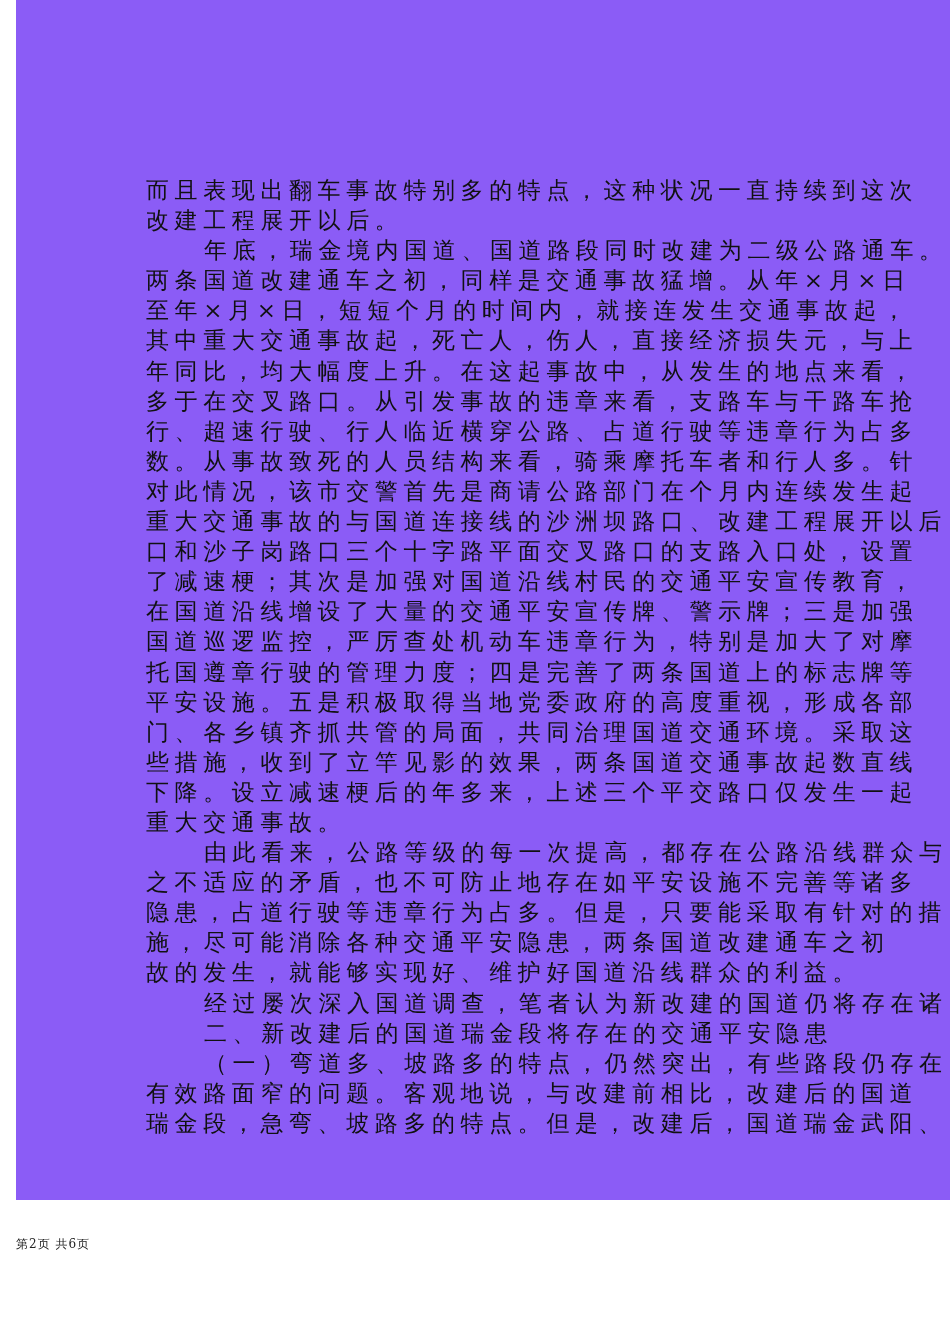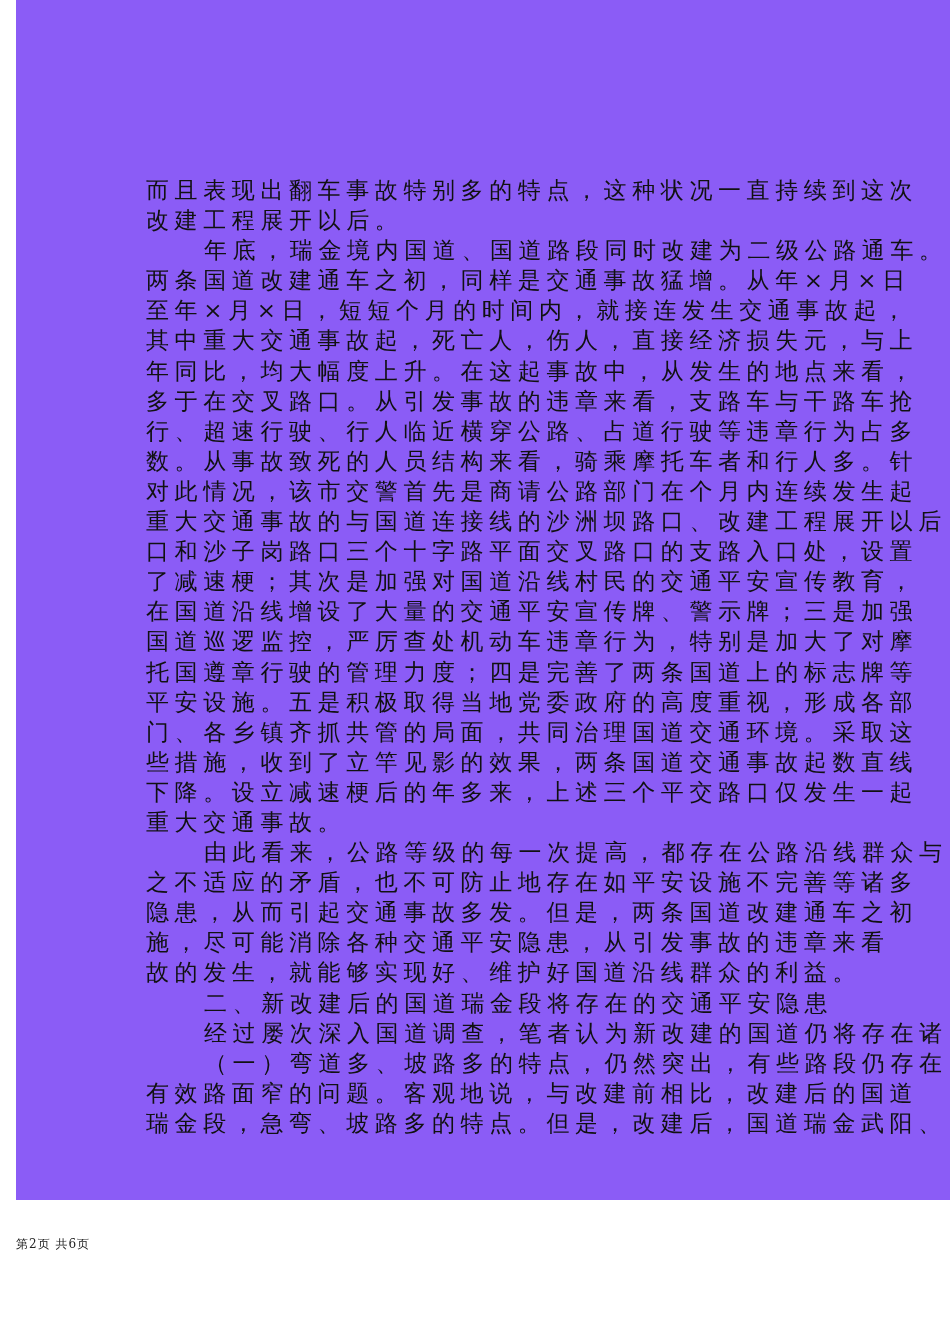--- a/index.html
+++ b/index.html
@@ -41,23 +41,23 @@
       <div class="line">在国道沿线增设了大量的交通平安宣传牌、警示牌；三是加强</div>
       <div class="line">国道巡逻监控，严厉查处机动车违章行为，特别是加大了对摩</div>
       <div class="line">托国遵章行驶的管理力度；四是完善了两条国道上的标志牌等</div>
       <div class="line">平安设施。五是积极取得当地党委政府的高度重视，形成各部</div>
       <div class="line">门、各乡镇齐抓共管的局面，共同治理国道交通环境。采取这</div>
       <div class="line">些措施，收到了立竿见影的效果，两条国道交通事故起数直线</div>
       <div class="line">下降。设立减速梗后的年多来，上述三个平交路口仅发生一起</div>
       <div class="line">重大交通事故。</div>
       <div class="line indent">由此看来，公路等级的每一次提高，都存在公路沿线群众与</div>
       <div class="line">之不适应的矛盾，也不可防止地存在如平安设施不完善等诸多</div>
-      <div class="line">隐患，从而引起交通事故多发。但是，两条国道改建通车之初</div>
-      <div class="line">施，尽可能消除各种交通平安隐患，从引发事故的违章来看</div>
+      <div class="line">隐患，占道行驶等违章行为占多。但是，只要能采取有针对的措</div>
+      <div class="line">施，尽可能消除各种交通平安隐患，两条国道改建通车之初</div>
       <div class="line">故的发生，就能够实现好、维护好国道沿线群众的利益。</div>
+      <div class="line indent">经过屡次深入国道调查，笔者认为新改建的国道仍将存在诸</div>
       <div class="line indent">二、新改建后的国道瑞金段将存在的交通平安隐患</div>
-      <div class="line indent">经过屡次深入国道调查，笔者认为新改建的国道仍将存在诸</div>
       <div class="line indent">（一）弯道多、坡路多的特点，仍然突出，有些路段仍存在</div>
       <div class="line">有效路面窄的问题。客观地说，与改建前相比，改建后的国道</div>
       <div class="line">瑞金段，急弯、坡路多的特点。但是，改建后，国道瑞金武阳、</div>
     </div>
   <div class="footer">第2页  共6页</div>
 </div>
 
 </body></html>

